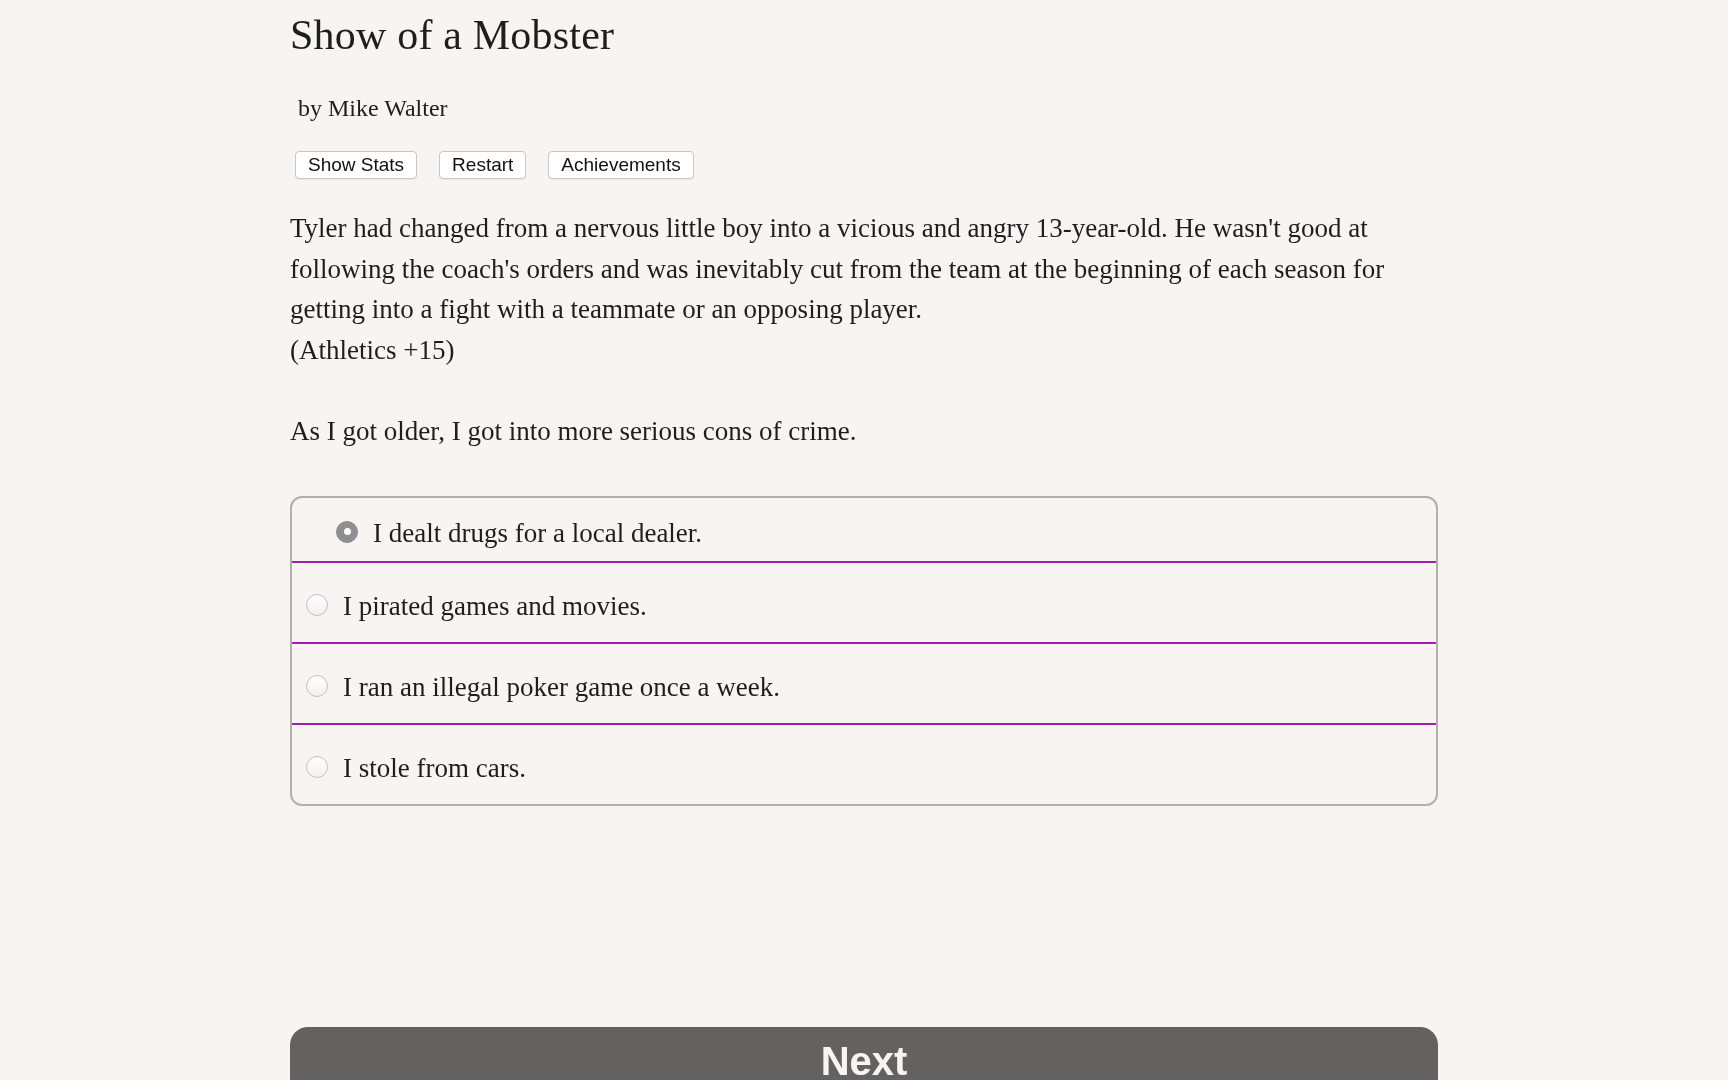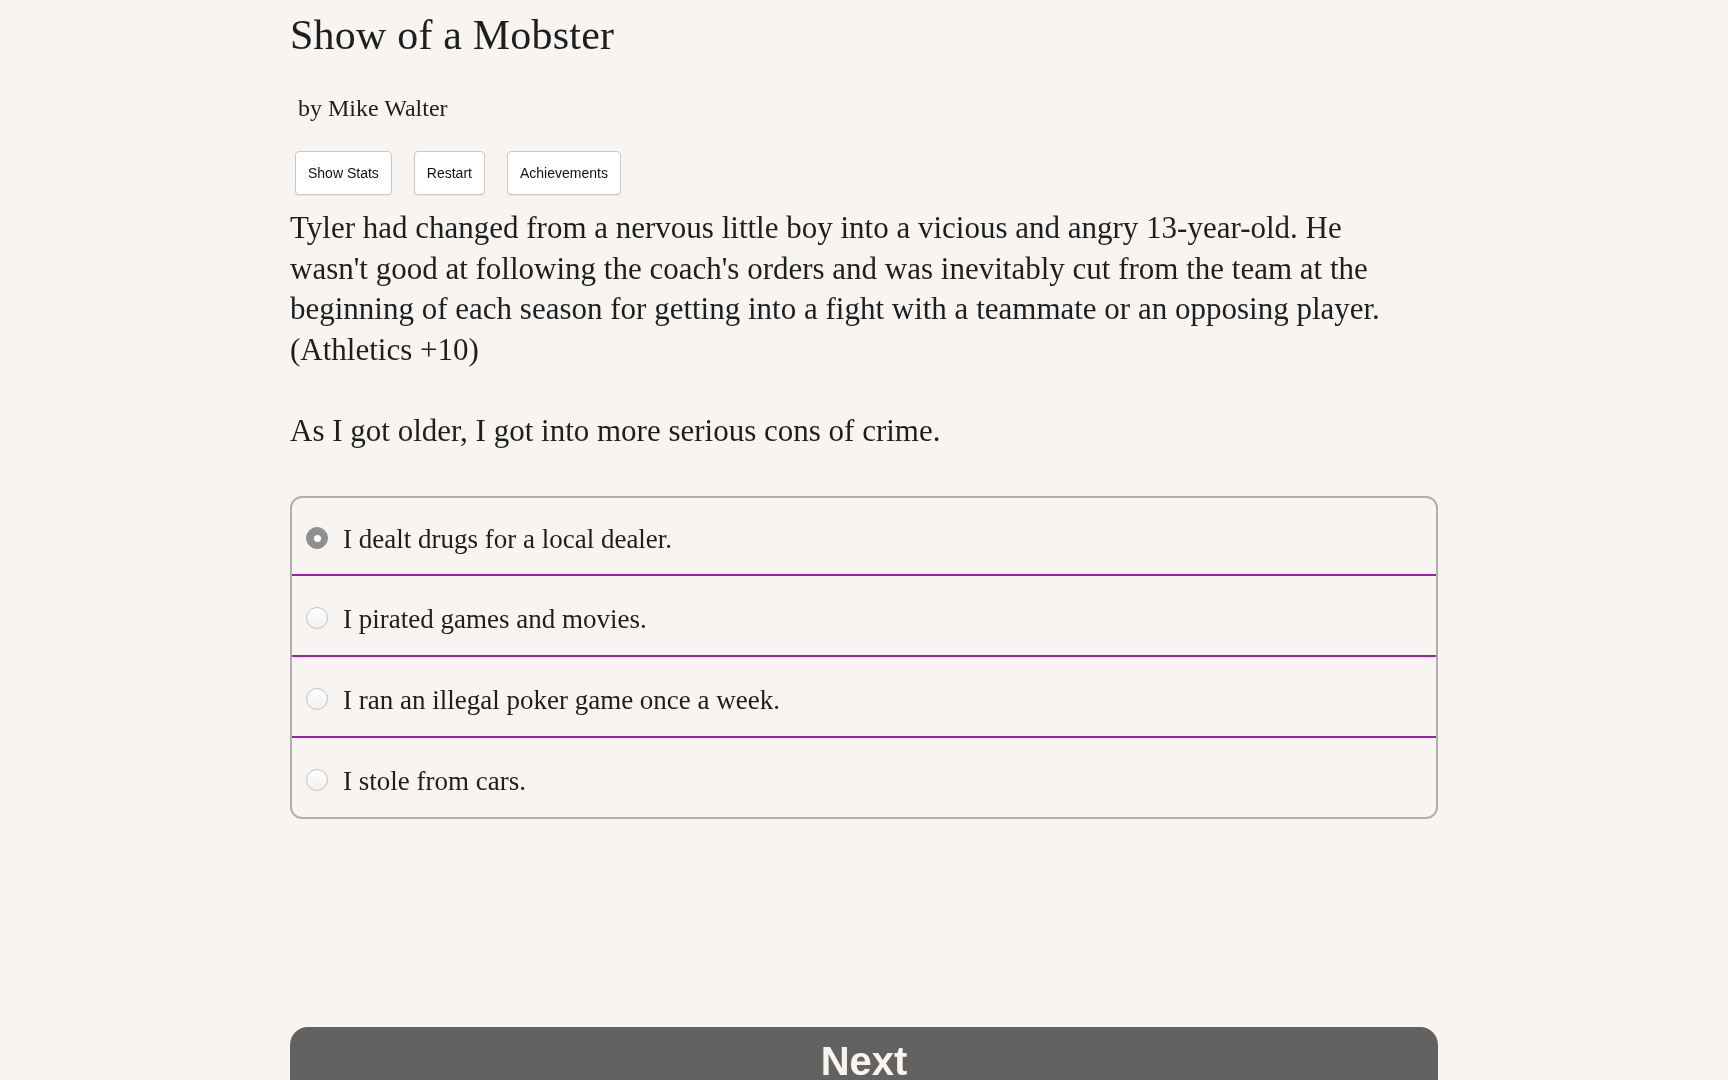--- a/index.html
+++ b/index.html
@@ -43,37 +43,37 @@
     }
     .toolbar {
       position: absolute;
       top: 151px;
       left: 5px;
       display: flex;
       gap: 22px;
     }
     .tb-btn {
       font-family: "Liberation Sans", "DejaVu Sans", sans-serif;
-      font-size: 14px;
-      height: 44px;
+      font-size: 19px;
+      height: 28px;
       padding: 0 12px;
       background: #ffffff;
       border: 1px solid #c9c6c3;
       border-radius: 4px;
       color: #111;
       line-height: 26px;
       box-shadow: 0 1px 1px rgba(0,0,0,0.06);
       cursor: pointer;
     }
     .story {
       position: absolute;
       top: 208px;
       left: 0;
       width: 1130px;
-      font-size: 31px;
+      font-size: 27px;
       line-height: 40.5px;
     }
     .story p { margin: 0; }
     .story .gap { height: 40.5px; }
     .choices {
       position: absolute;
       top: 496px;
       left: 0;
       width: 1144px;
       border: 2px solid #b2b0ae;
@@ -82,21 +82,21 @@
       background: #f7f4f1;
     }
     .choice {
       position: relative;
       height: 79px;
       display: flex;
       align-items: center;
       border-top: 2px solid #a21caf;
       cursor: pointer;
     }
-    .choice:first-child { border-top: none; height: 76px; }
+    .choice:first-child { border-top: none; height: 63px; margin-left: 30px; }
     .radio {
       position: absolute;
       left: 14px;
       width: 22px;
       height: 22px;
       border-radius: 50%;
       border: 1px solid #c4c2c0;
       background: linear-gradient(#ffffff, #f1f1f1);
       box-sizing: border-box;
       top: 50%;
@@ -157,21 +157,21 @@
   <h2 class="author">by Mike Walter</h2>
 
   <div class="toolbar">
     <button class="tb-btn">Show Stats</button>
     <button class="tb-btn">Restart</button>
     <button class="tb-btn">Achievements</button>
   </div>
 
   <div class="story">
     <p>Tyler had changed from a nervous little boy into a vicious and angry 13-year-old. He wasn't good at following the coach's orders and was inevitably cut from the team at the beginning of each season for getting into a fight with a teammate or an opposing player.</p>
-    <p>(Athletics +10)</p>
+    <p>(Athletics +15)</p>
     <div class="gap"></div>
     <p>As I got older, I got into more serious cons of crime.</p>
   </div>
 
   <div class="choices">
     <label class="choice">
       <span class="radio checked"></span>
       <span class="choice-label">I dealt drugs for a local dealer.</span>
     </label>
     <label class="choice">

